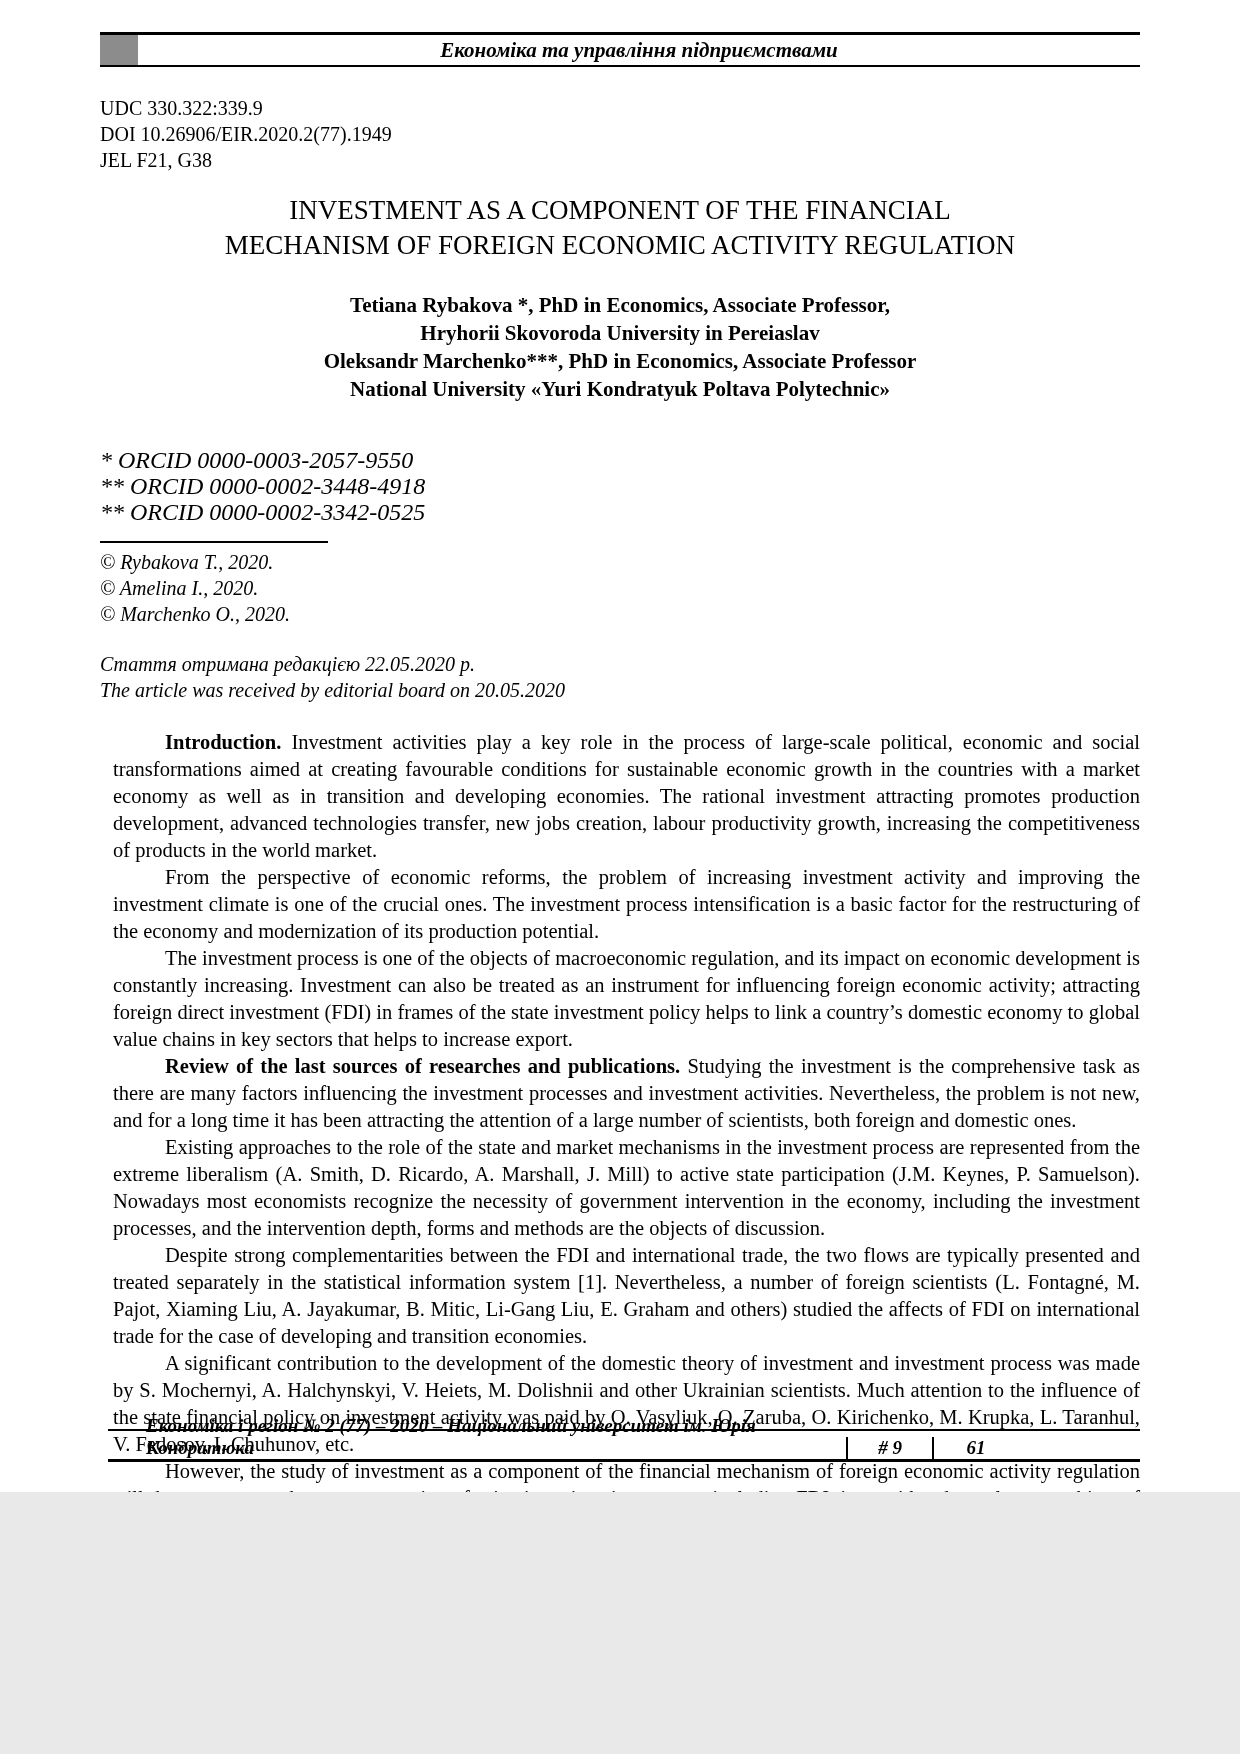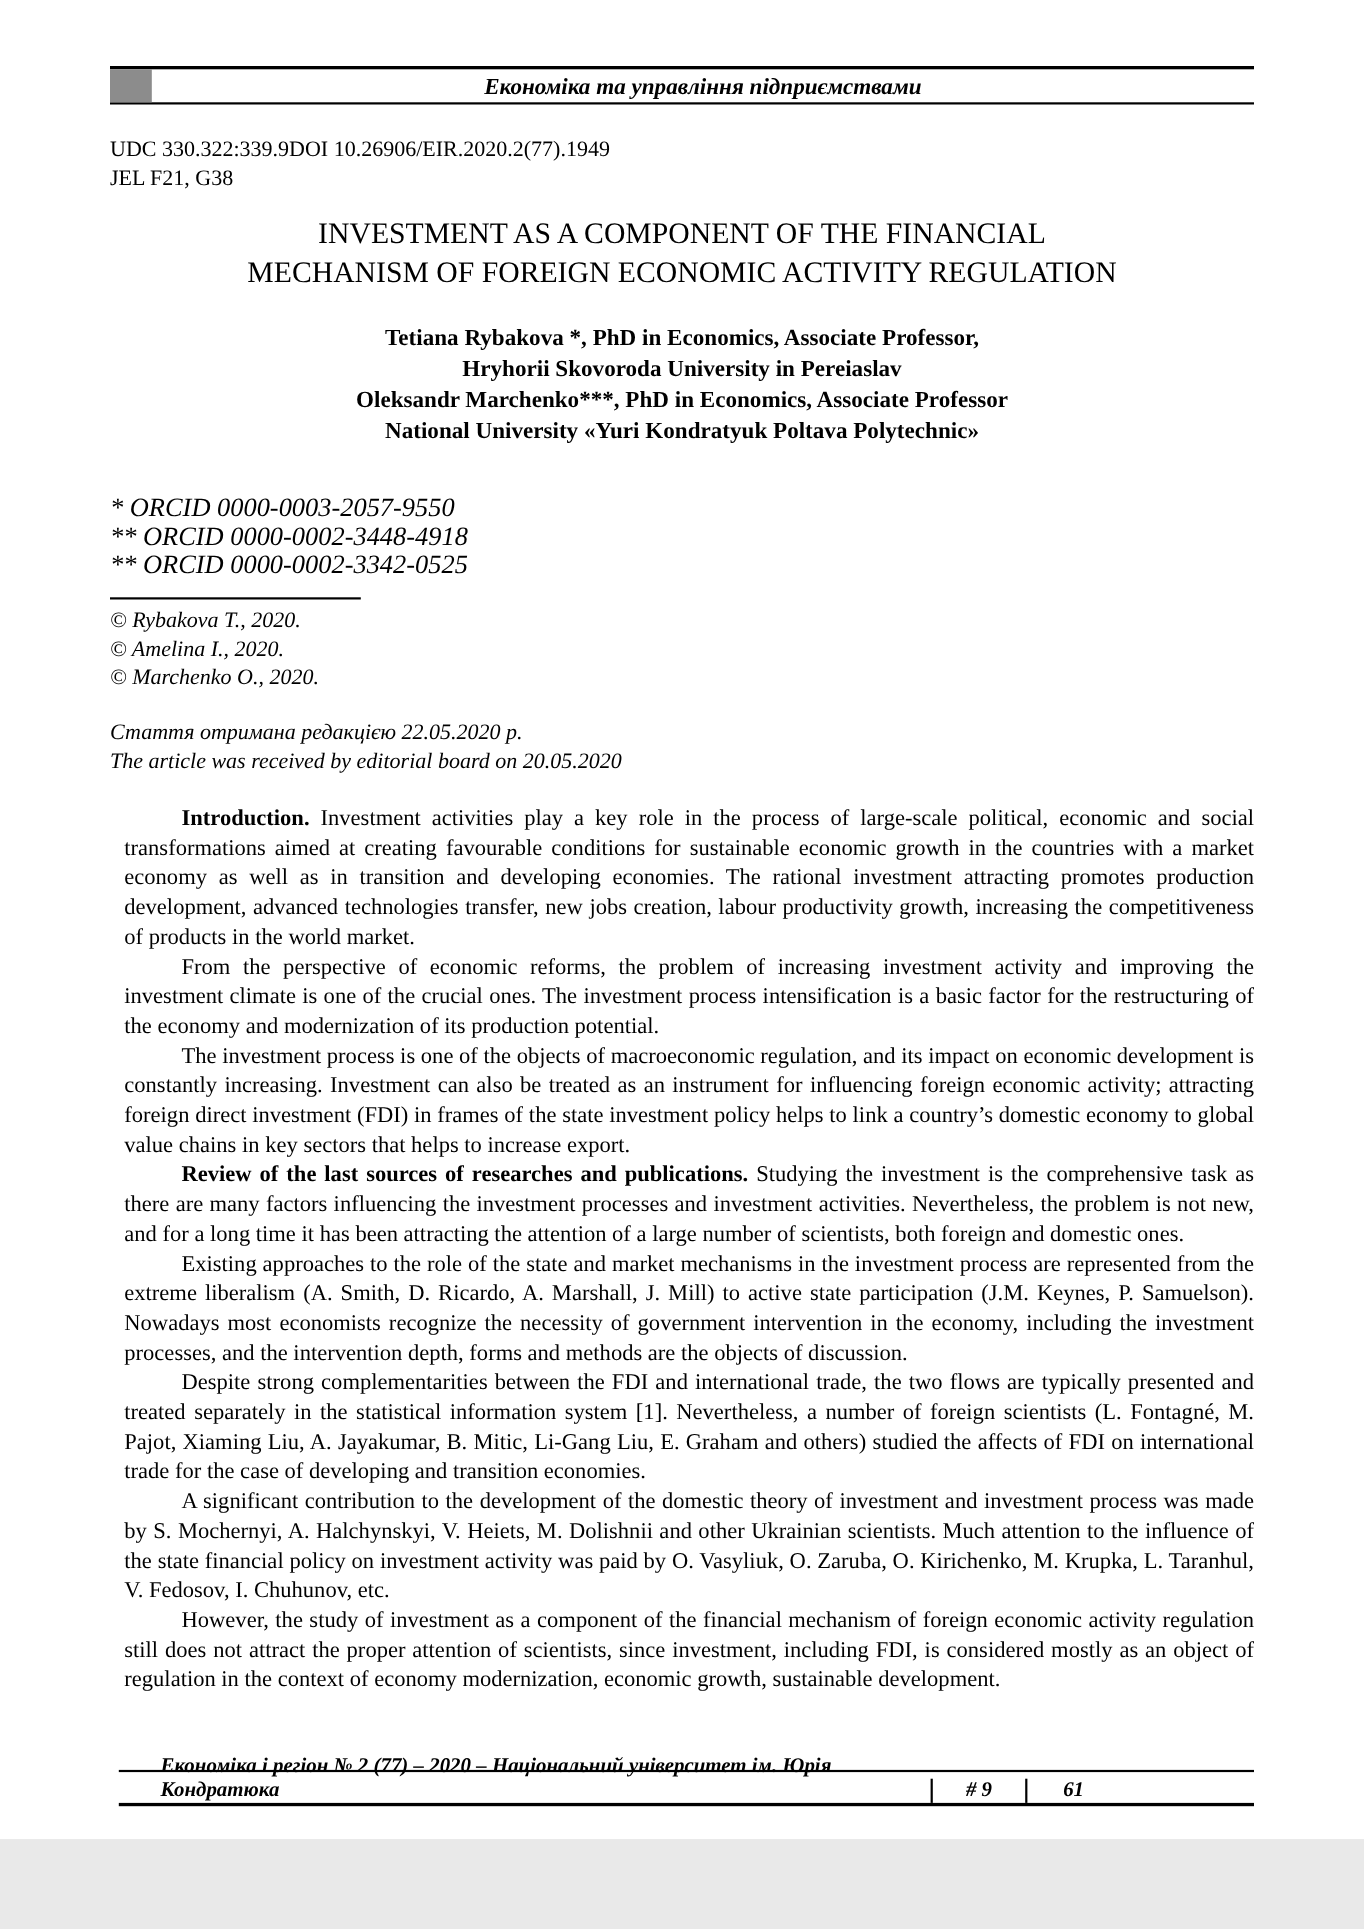--- a/index.html
+++ b/index.html
@@ -1,24 +1,24 @@
 <!DOCTYPE html>
 <html style="--block-gray: #8c8c8c;"><head>
 <meta charset="utf-8">
 <style>
   * { margin: 0; padding: 0; box-sizing: border-box; }
   html, body { background: #e9e9e9; }
   body { font-family: "Liberation Serif", serif; color: #000; }
   .page {
     position: relative;
     width: 1240px;
-    height: 1672px;
+    height: 1492px;
     background: #fff;
     margin: 0 auto;
-    padding: 60px 100px 0 100px;
+    padding: 32px 100px 0 100px;
     overflow: hidden;
   }
   
   .band {
     display: flex;
     align-items: stretch;
     border-top: 3px solid #000;
     border-bottom: 2px solid #000;
     height: 35px;
   }
@@ -27,24 +27,25 @@
     flex: 1;
     text-align: center;
     font-weight: bold;
     font-style: italic;
     font-size: 21px;
     line-height: 31px;
   }
   
   .meta-row {
     display: flex;
-    justify-content: flex-start;
+    justify-content: flex-end;
     margin-top: 28px;
     font-size: 20px;
     line-height: 26px;
+    flex-direction: column;
   }
   .meta-jel { font-size: 20px; line-height: 26px; }
   
   .article-title {
     margin-top: 20px;
     text-align: center;
     font-size: 27px;
     font-weight: normal;
     line-height: 35px;
   }

